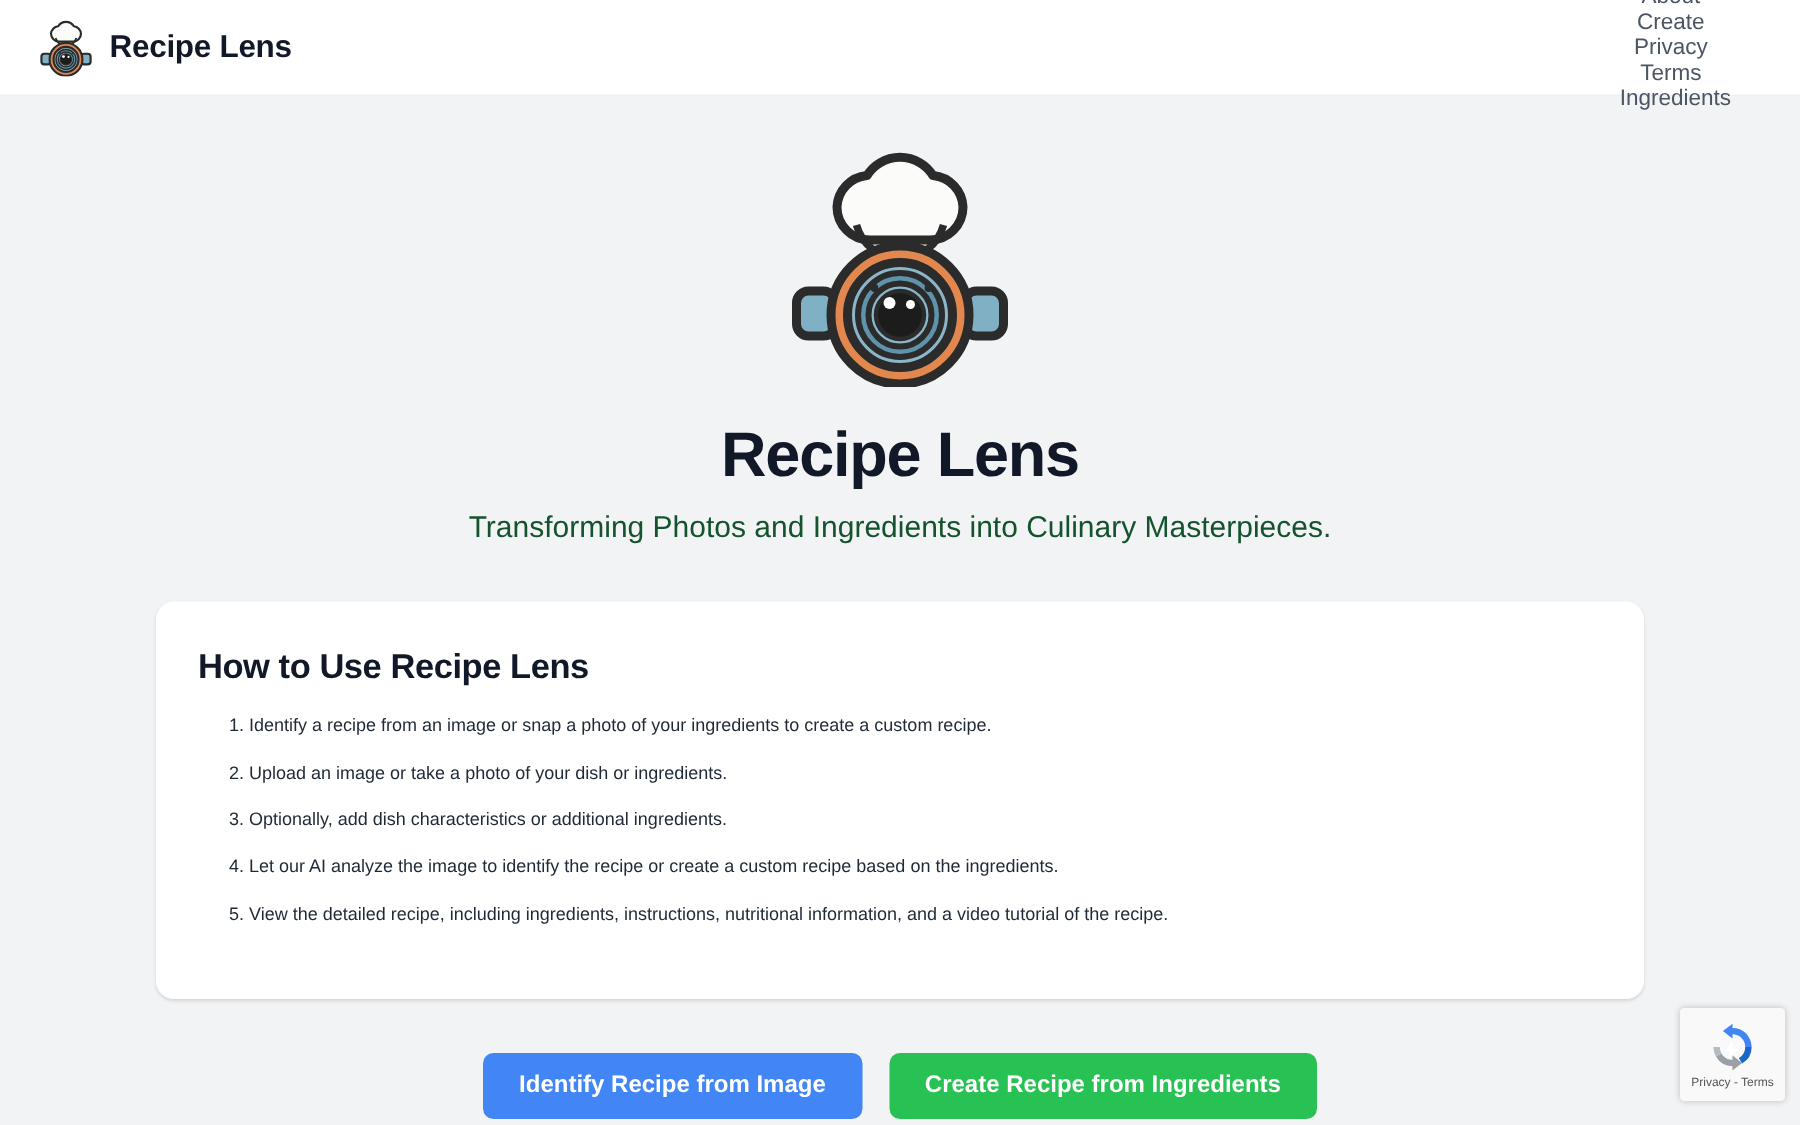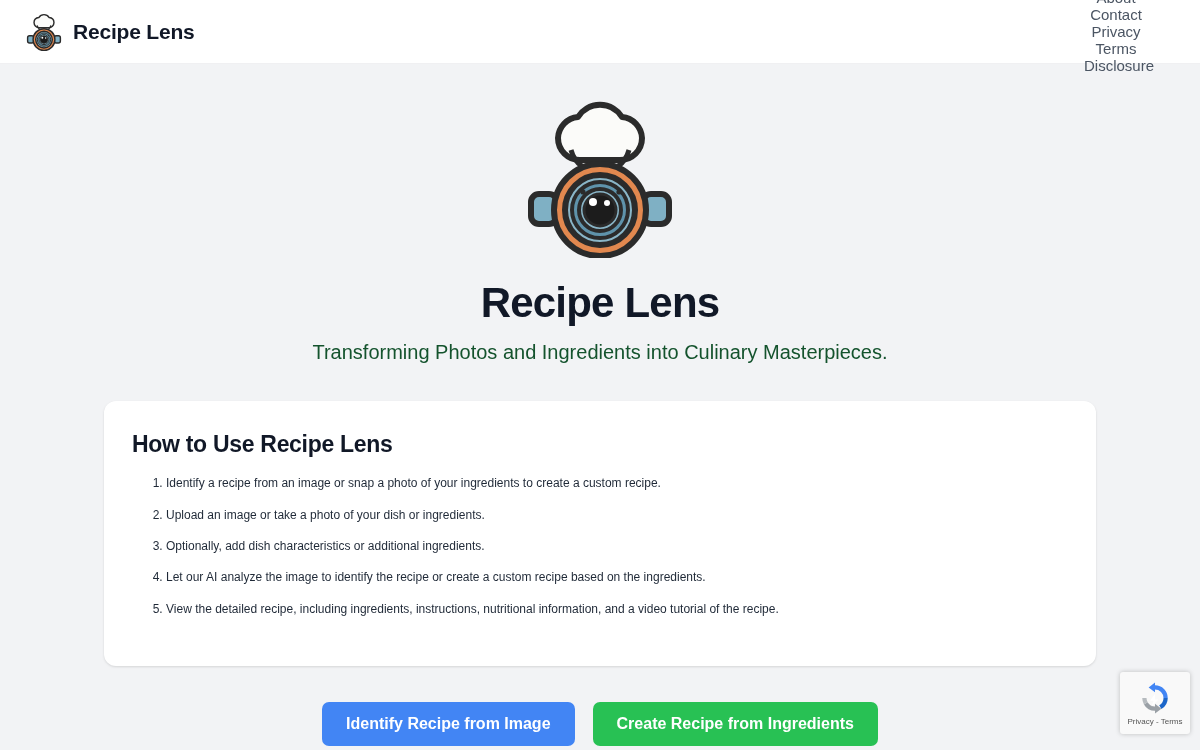--- a/index.html
+++ b/index.html
@@ -199,24 +199,24 @@
         <circle cx="82" cy="105" r="3" fill="#ffffff"></circle>
         <circle cx="58" cy="94" r="2.6" fill="#2b2b2b"></circle>
         <circle cx="94" cy="94" r="2.6" fill="#2b2b2b"></circle>
       </svg>
     </span>
     <span class="brand-name">Recipe Lens</span>
   </div>
 
   <nav class="nav">
     <a class="nav-link">About</a>
-    <a class="nav-link">Contact</a>
+    <a class="nav-link">Create</a>
     <a class="nav-link">Privacy</a>
     <a class="nav-link">Terms</a>
-    <a class="nav-link">Disclosure</a>
+    <a class="nav-link">Ingredients</a>
   </nav>
 
 </header>
 
 <main class="main">
 
   <span class="hero-logo-wrap">
     <svg class="hero-logo" viewBox="0 0 150 160" xmlns="http://www.w3.org/2000/svg">
       <g stroke="#2b2b2b" stroke-width="6" stroke-linejoin="round">
         <rect x="42" y="80" width="66" height="42" rx="5" fill="#f7f7f5"></rect>

